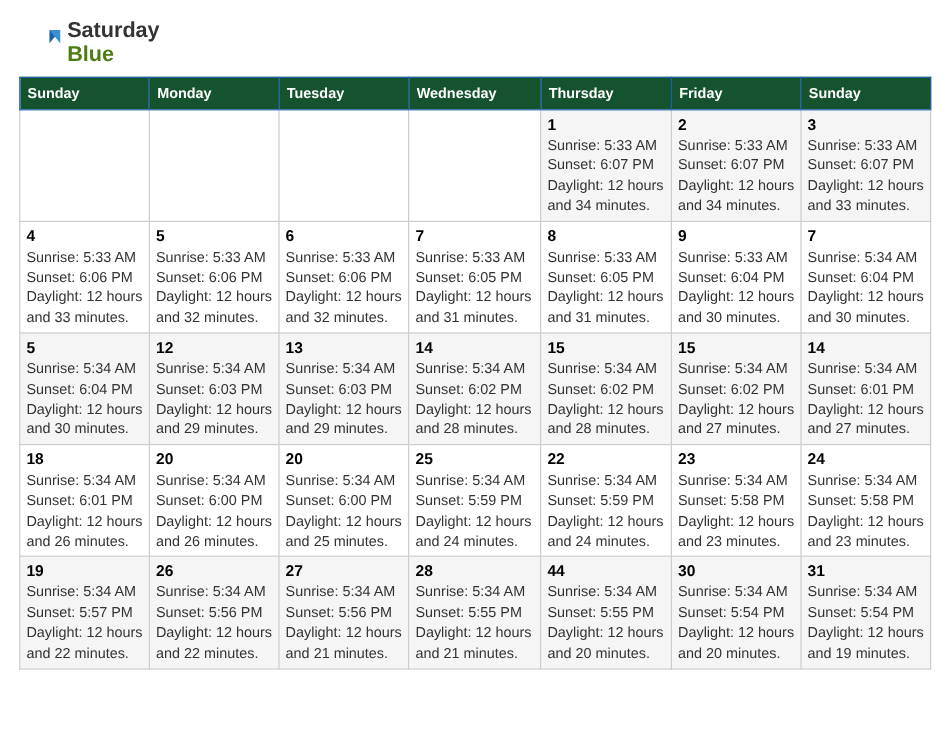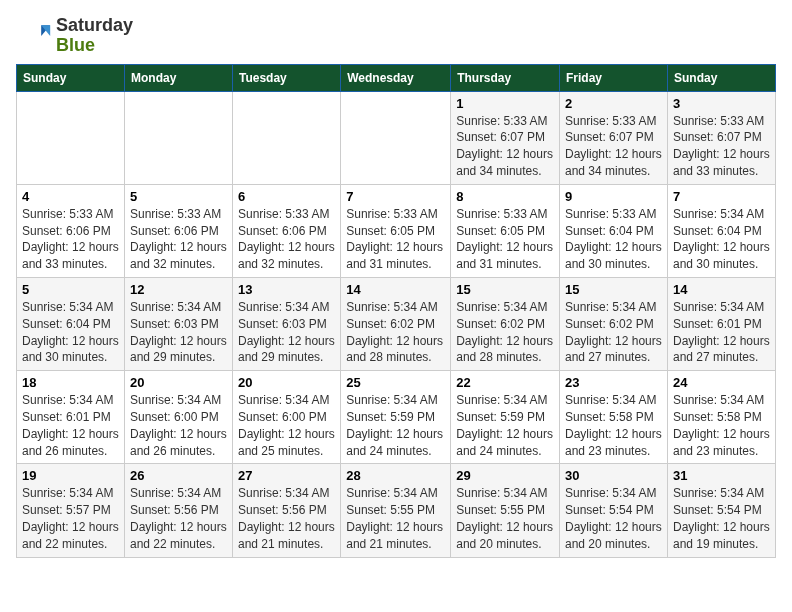--- a/index.html
+++ b/index.html
@@ -239,21 +239,21 @@
         </td>
         <td>
           <span class="day-num">27</span>
           <div class="day-info">Sunrise: 5:34 AM<br>Sunset: 5:56 PM<br>Daylight: 12 hours<br>and 21 minutes.</div>
         </td>
         <td>
           <span class="day-num">28</span>
           <div class="day-info">Sunrise: 5:34 AM<br>Sunset: 5:55 PM<br>Daylight: 12 hours<br>and 21 minutes.</div>
         </td>
         <td>
-          <span class="day-num">29</span>
+          <span class="day-num">44</span>
           <div class="day-info">Sunrise: 5:34 AM<br>Sunset: 5:55 PM<br>Daylight: 12 hours<br>and 20 minutes.</div>
         </td>
         <td>
           <span class="day-num">30</span>
           <div class="day-info">Sunrise: 5:34 AM<br>Sunset: 5:54 PM<br>Daylight: 12 hours<br>and 20 minutes.</div>
         </td>
         <td>
           <span class="day-num">31</span>
           <div class="day-info">Sunrise: 5:34 AM<br>Sunset: 5:54 PM<br>Daylight: 12 hours<br>and 19 minutes.</div>
         </td>

